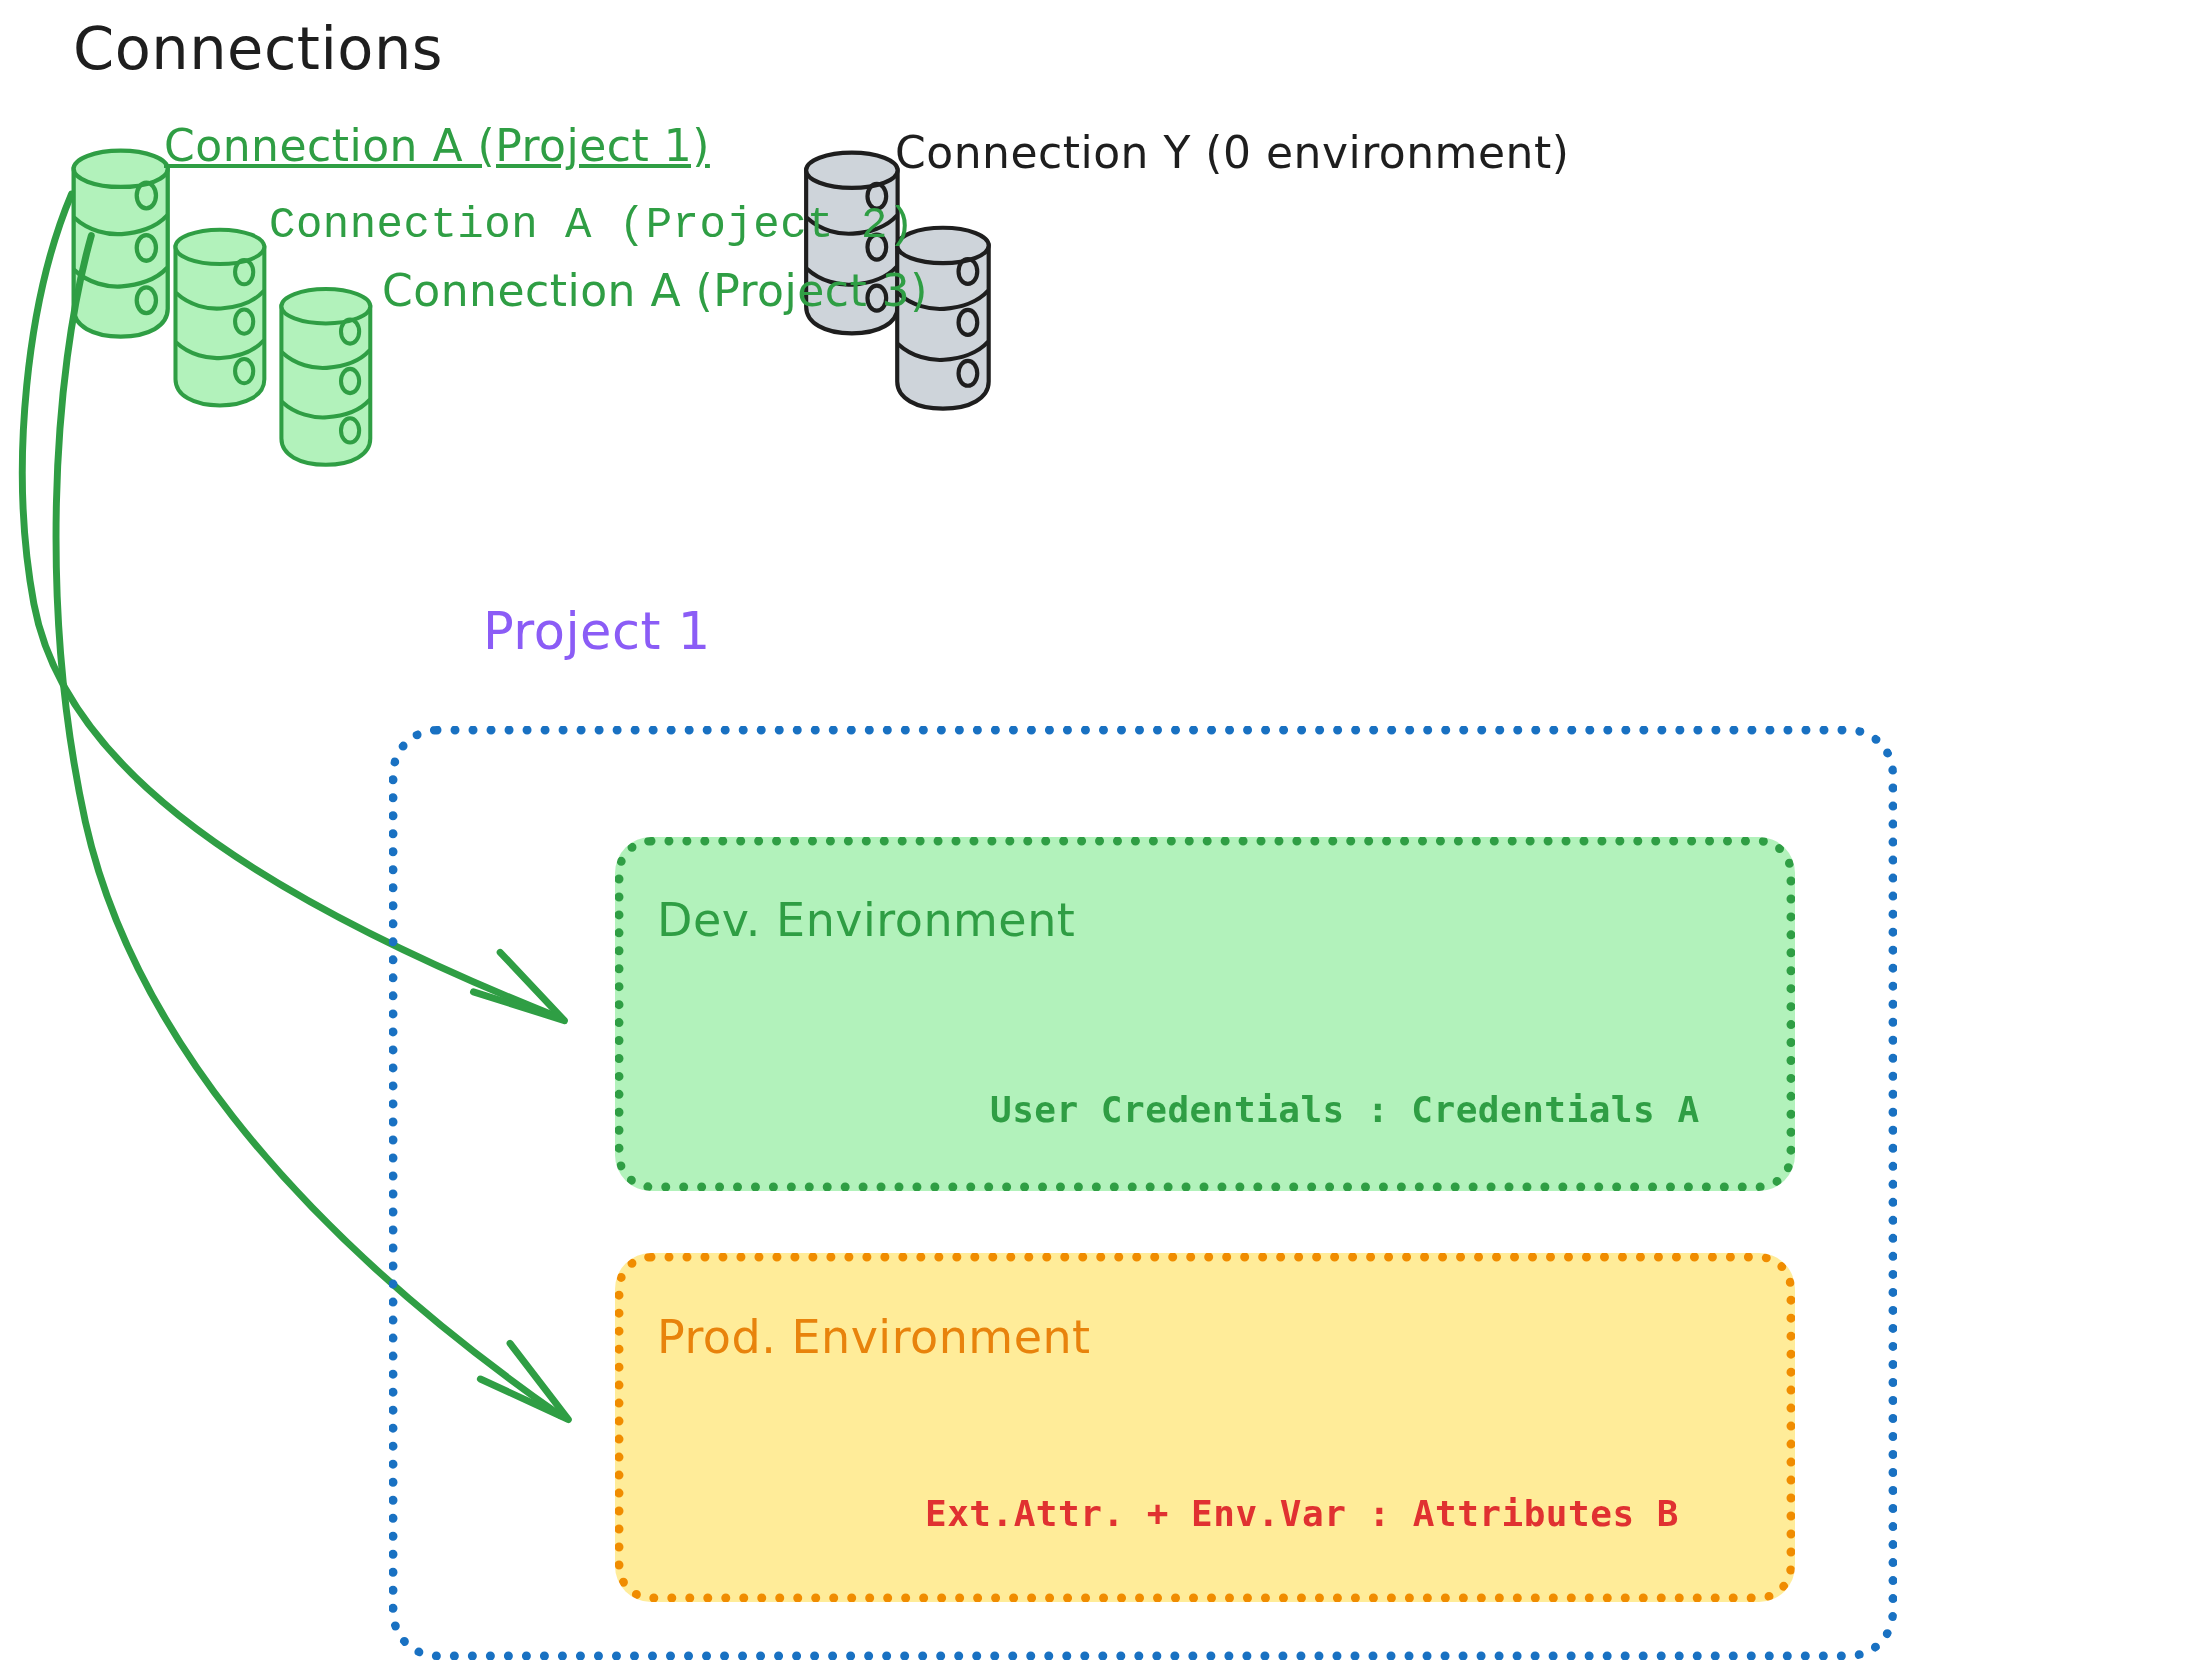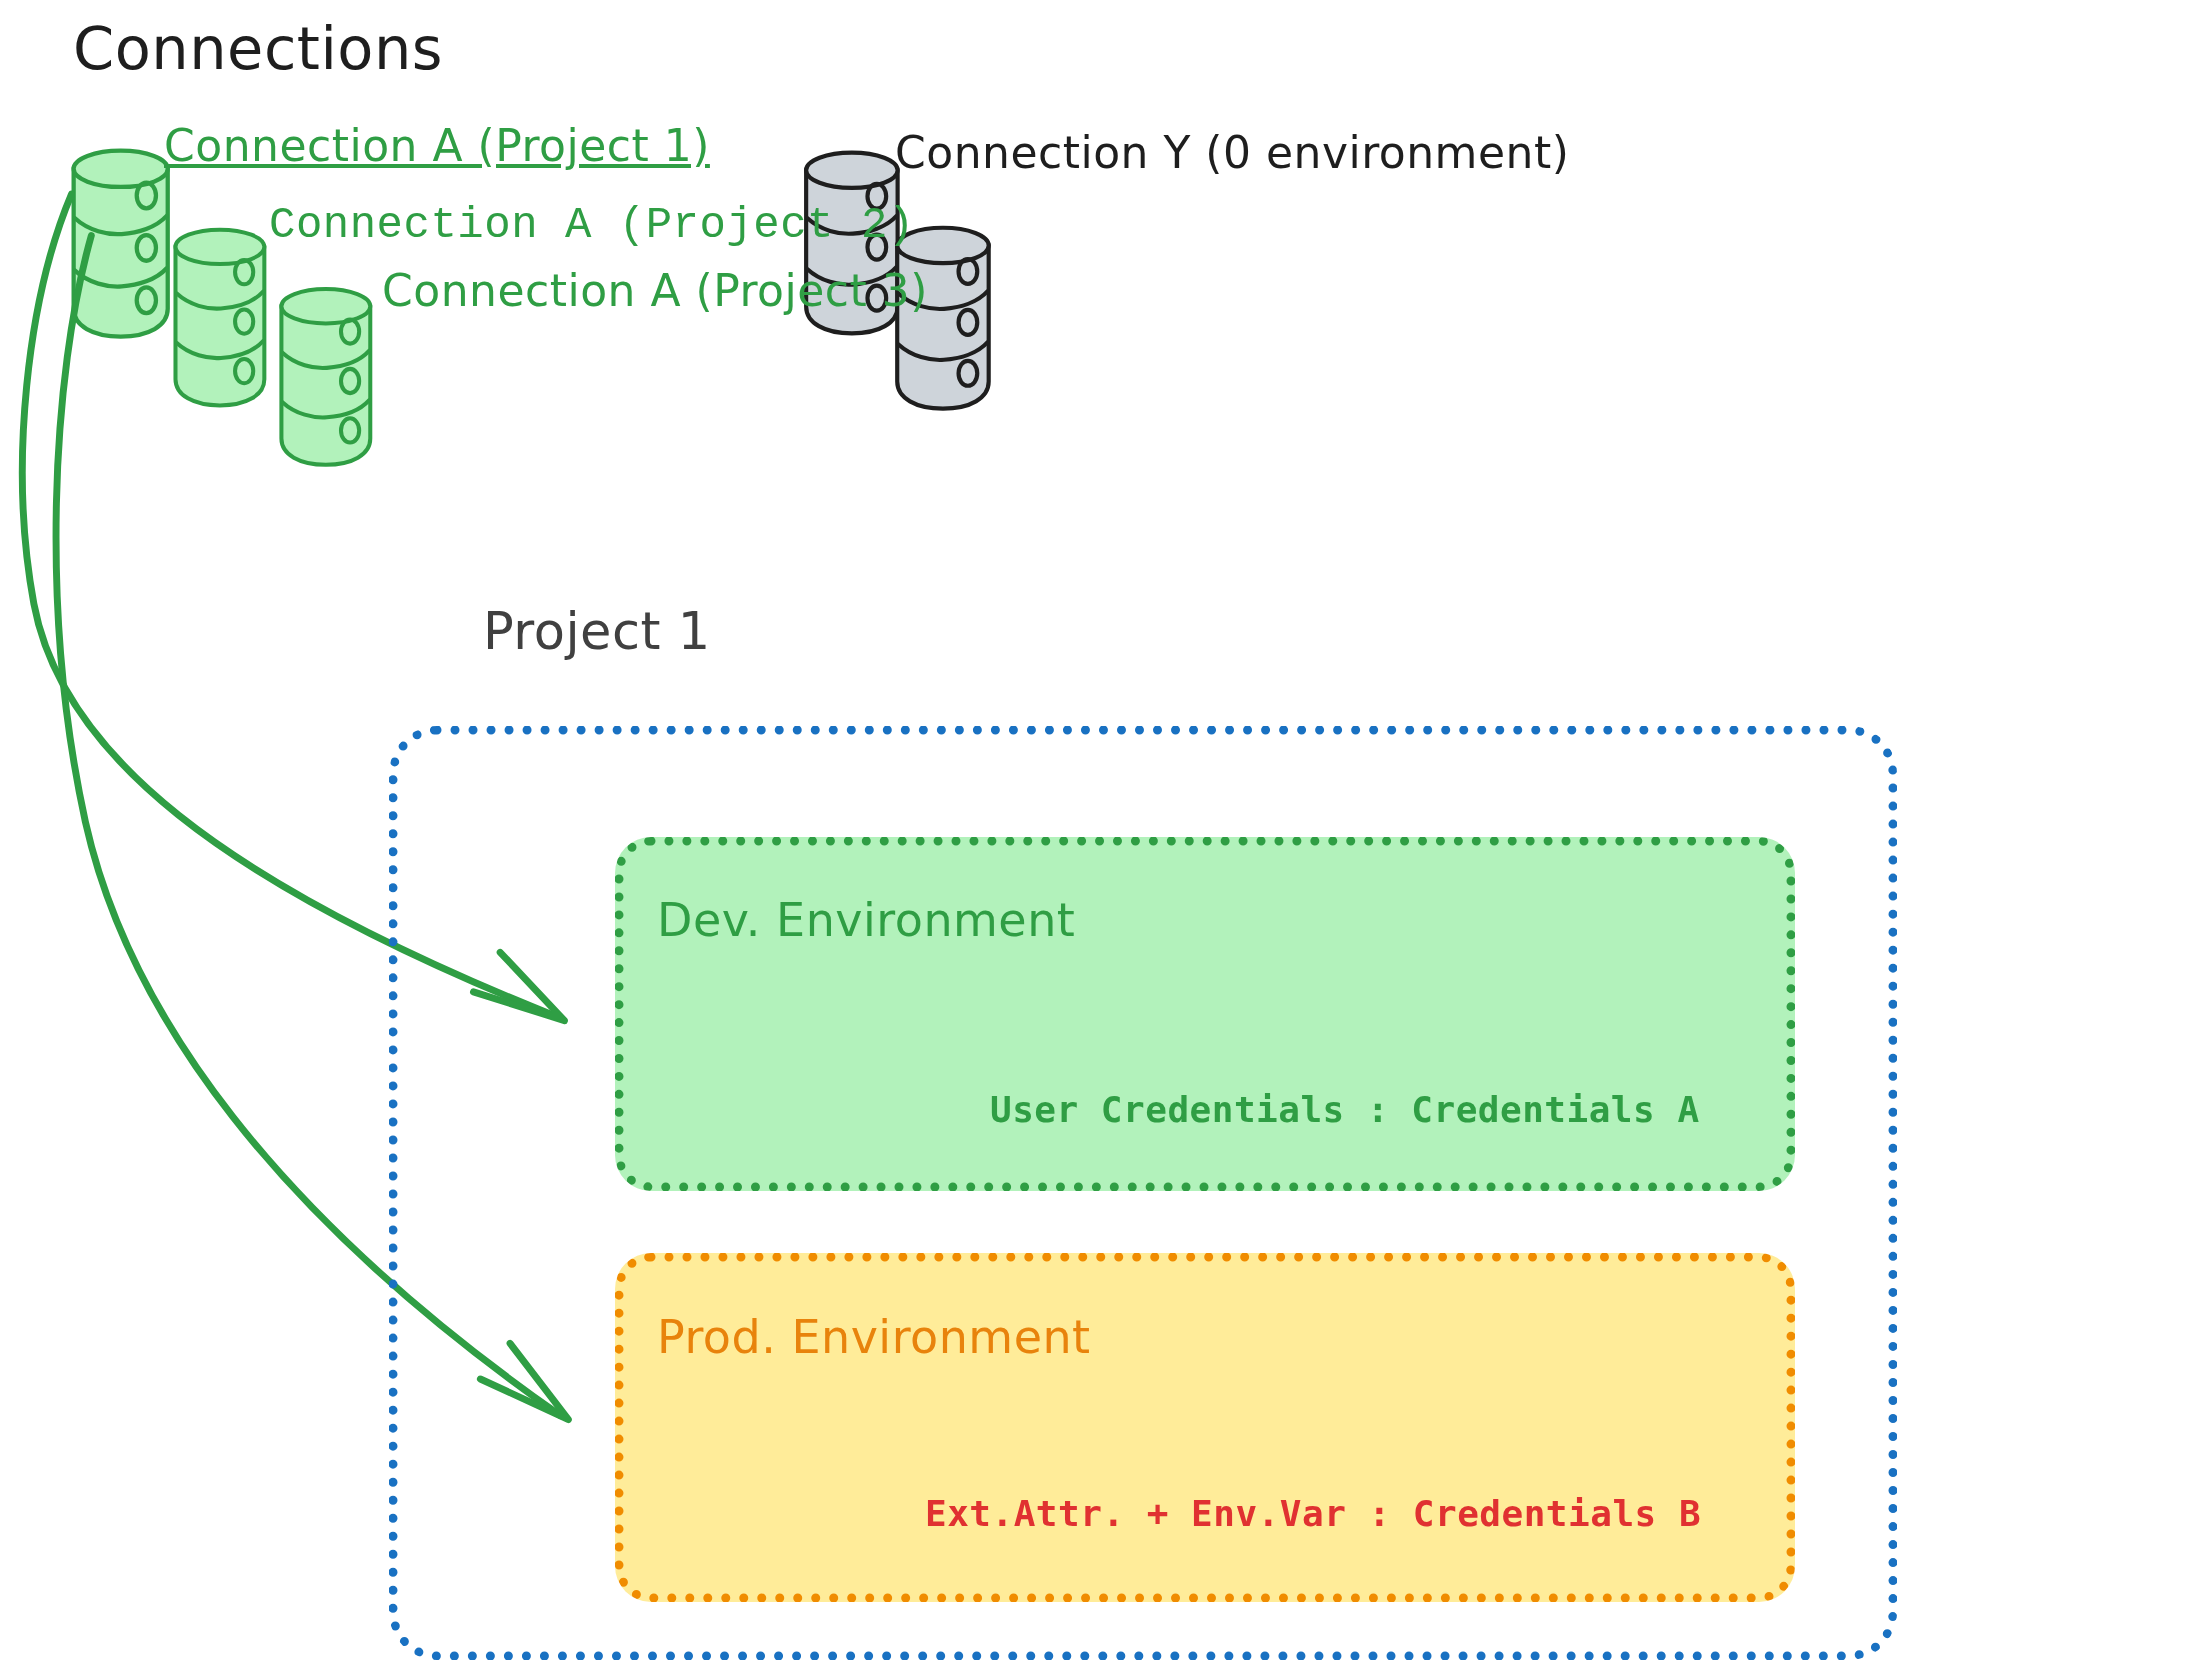--- a/index.html
+++ b/index.html
@@ -53,21 +53,21 @@
 
   .conn-label-gray {
     font-size: 44px;
     color: #1e1e1e;
   }
 
   .project-title {
     left: 483px;
     top: 602px;
     font-size: 51px;
-    color: #404040;
+    color: #8b5cf6;
   }
 
   .env-title {
     font-size: 46px;
   }
 
   .env-title.green { color: #2f9e44; }
   .env-title.orange { color: #e8830c; }
 
   .mono {
@@ -186,16 +186,16 @@
 
   <div class="hand project-title">Project 1</div>
 
   <div class="hand env-title green" style="left:657px; top:893px;">Dev. Environment</div>
 
   <div class="mono green" style="left:990px; top:1089px;">User Credentials : Credentials A</div>
 
   <div class="hand env-title orange" style="left:657px; top:1310px;">Prod. Environment</div>
 
 
-  <div class="mono red" style="left:925px; top:1493px;">Ext.Attr. + Env.Var : Credentials B</div>
+  <div class="mono red" style="left:925px; top:1493px;">Ext.Attr. + Env.Var : Attributes B</div>
 
 </div>
 
 
 </body></html>

